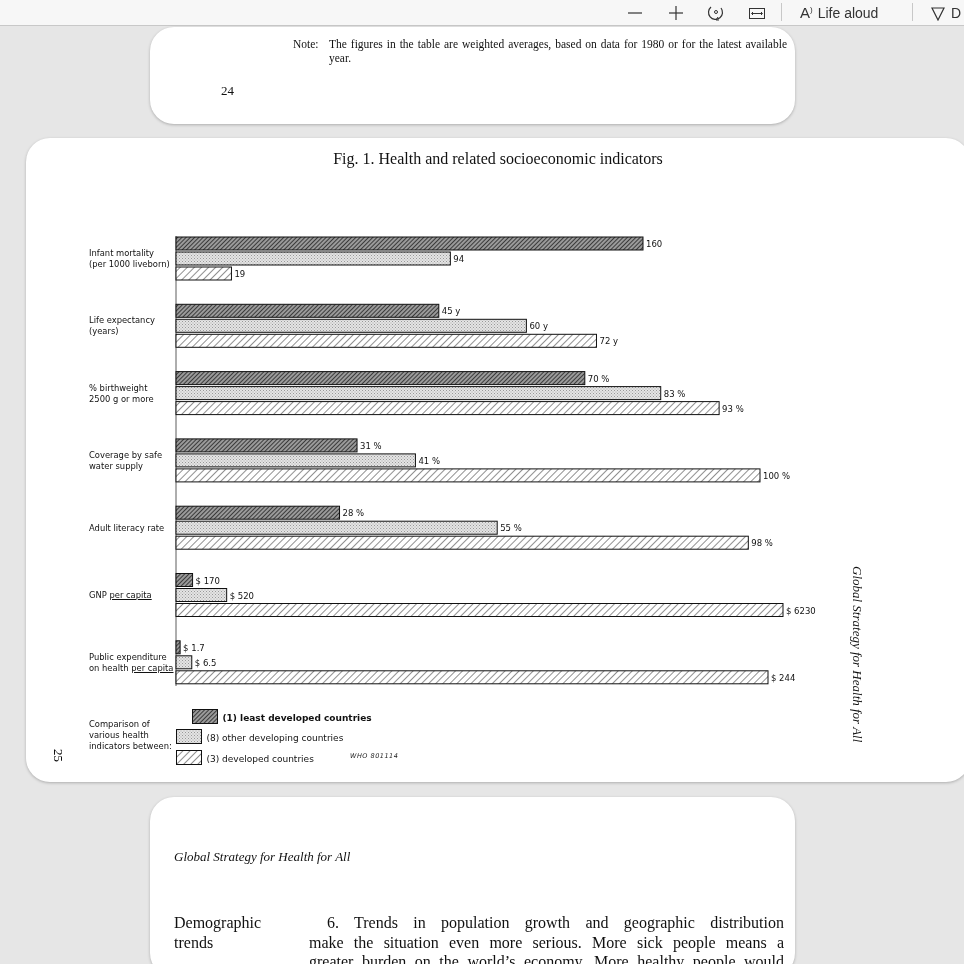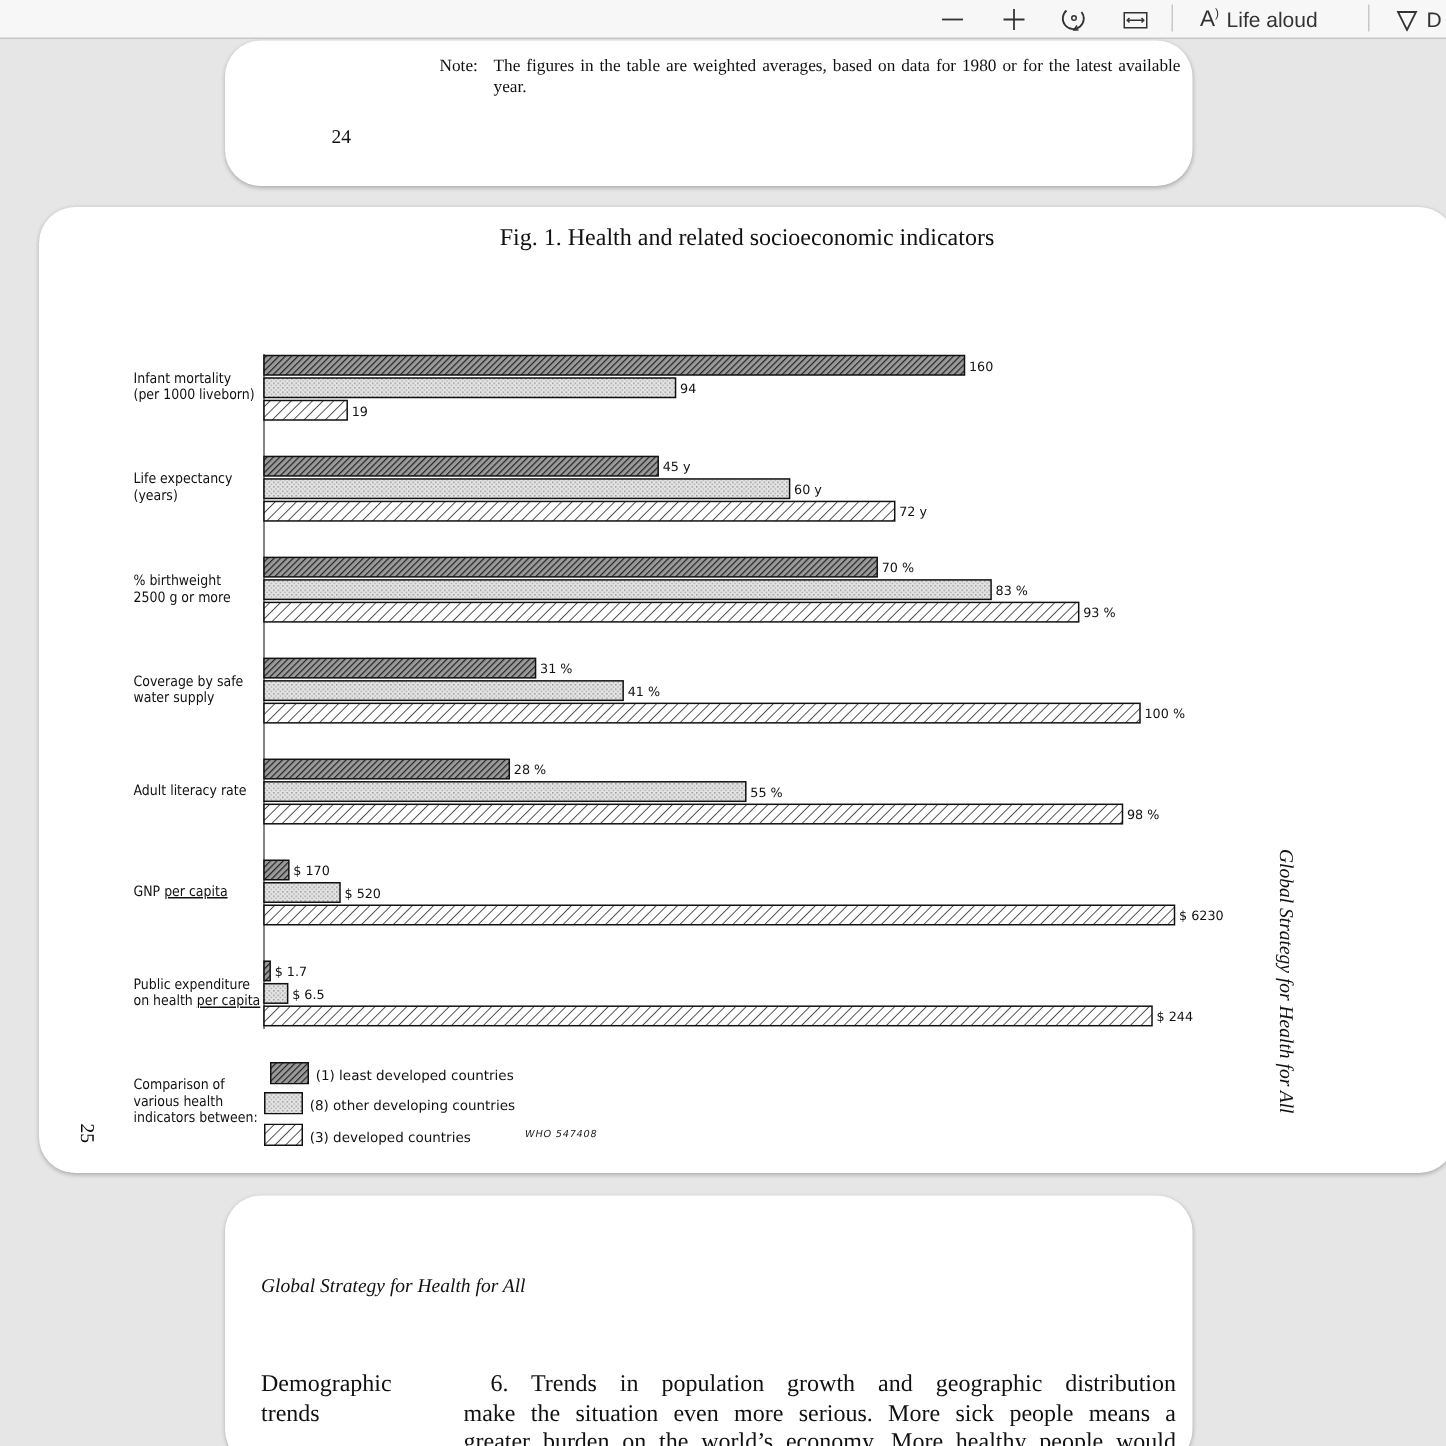--- a/index.html
+++ b/index.html
@@ -166,40 +166,40 @@
         <div>on health <span class="u">per capita</span></div>
       </div>
     </div>
 
   <div style="position:absolute; left:63px; top:580px;">
     <div class="cat-label" style="position:relative; left:0; top:0;">Comparison of</div>
     <div class="cat-label" style="position:relative; left:0; top:0;">various health</div>
     <div class="cat-label" style="position:relative; left:0; top:0;">indicators between:</div>
   </div>
   <div style="position:absolute; left:150px; top:569px;">
-    <div style="position:absolute; left:4px; top:0; white-space:nowrap;">
+    <div style="position:absolute; left:16px; top:0; white-space:nowrap;font-weight:bold;">
       <svg width="26" height="15" style="vertical-align:middle;">
           <rect x="0.5" y="0.5" width="25" height="14" fill="url(#pDense)" stroke="#111"></rect>
         </svg>
       <span class="legend-text">(1) least developed countries</span>
     </div>
     <div style="position:absolute; left:0; top:20px; white-space:nowrap;">
       <svg width="26" height="15" style="vertical-align:middle;">
           <rect x="0.5" y="0.5" width="25" height="14" fill="url(#pDots)" stroke="#111"></rect>
         </svg>
       <span class="legend-text">(8) other developing countries</span>
     </div>
     <div style="position:absolute; left:0; top:41px; white-space:nowrap;">
       <svg width="26" height="15" style="vertical-align:middle;">
           <rect x="0.5" y="0.5" width="25" height="14" fill="url(#pDiag)" stroke="#111"></rect>
         </svg>
       <span class="legend-text">(3) developed countries</span>
     </div>
   </div>
-  <div style="position:absolute; left:324px; top:614px; font-size:6.5px; font-style:italic; letter-spacing:0.5px; color:#222; font-family:'DejaVu Sans', sans-serif;">WHO 547408</div>
+  <div style="position:absolute; left:324px; top:614px; font-size:6.5px; font-style:italic; letter-spacing:0.5px; color:#222; font-family:'DejaVu Sans', sans-serif;">WHO 801114</div>
 
   <div class="side-title" style="left:839px; top:428px;">Global Strategy for Health for All</div>
   <div class="rot-num" style="left:40px; top:611px;">25</div>
 </div>
 
 <div class="page" style="left:150px; top:797px; width:645px; height:180px;">
   <div class="serif" style="position:absolute; left:24px; top:52px; font-style:italic; font-size:13px; color:#111;">Global Strategy for Health for All</div>
   <div class="body-text" style="left:24px; top:116px;">
     <div>Demographic</div>
     <div>trends</div>

